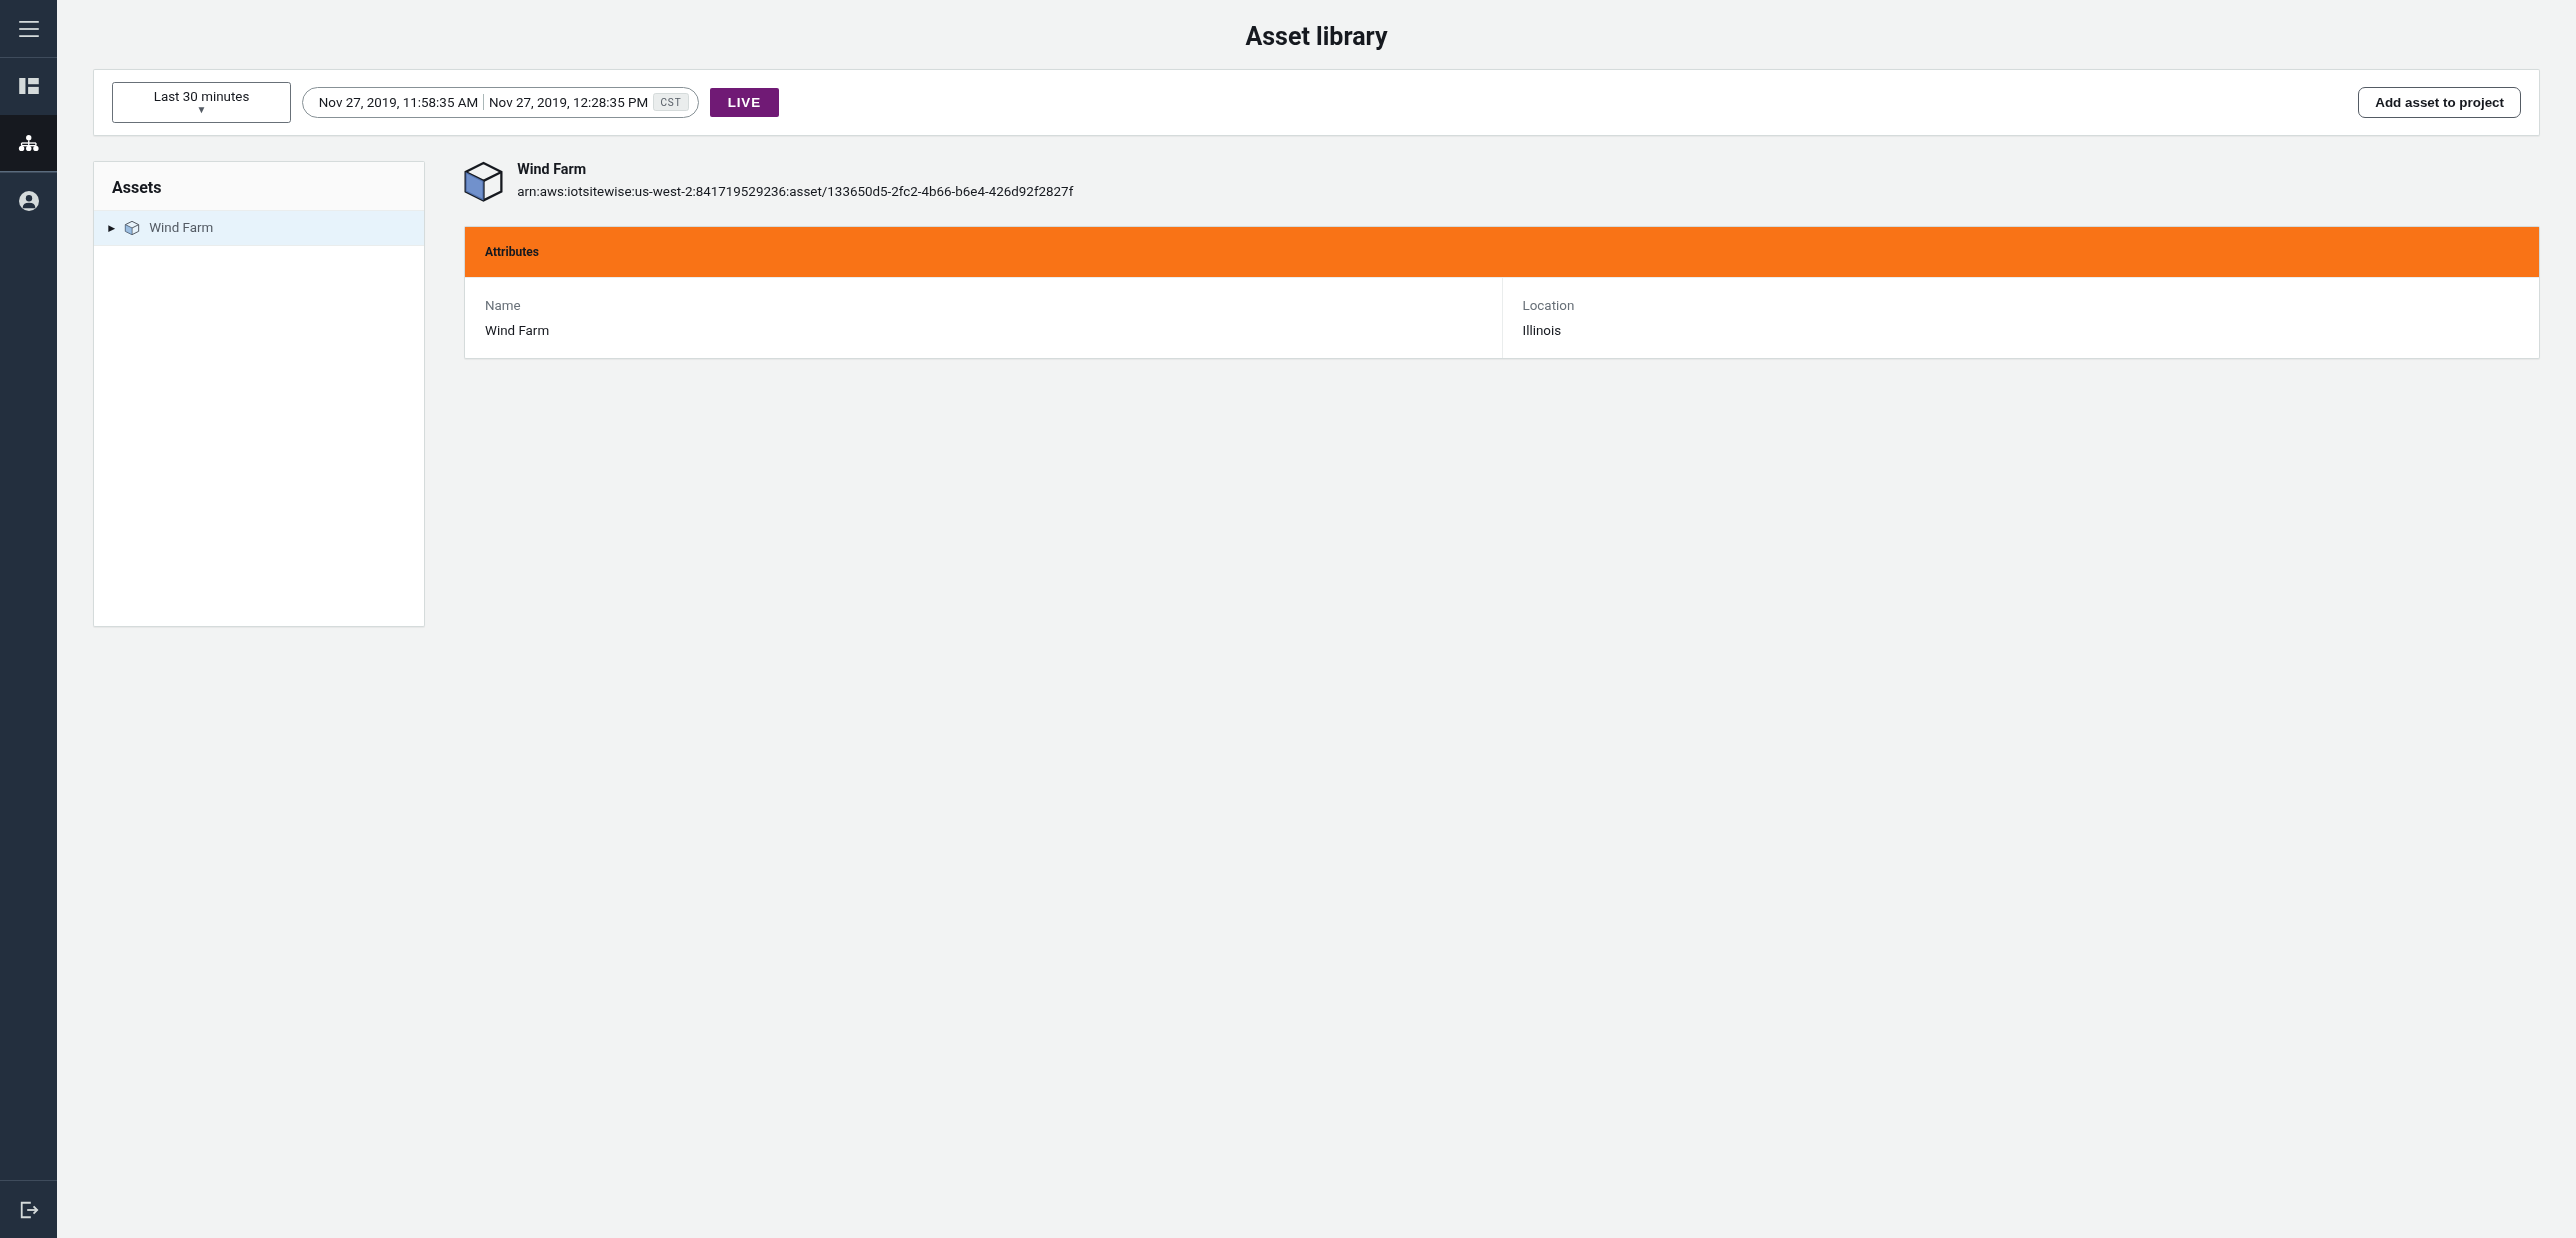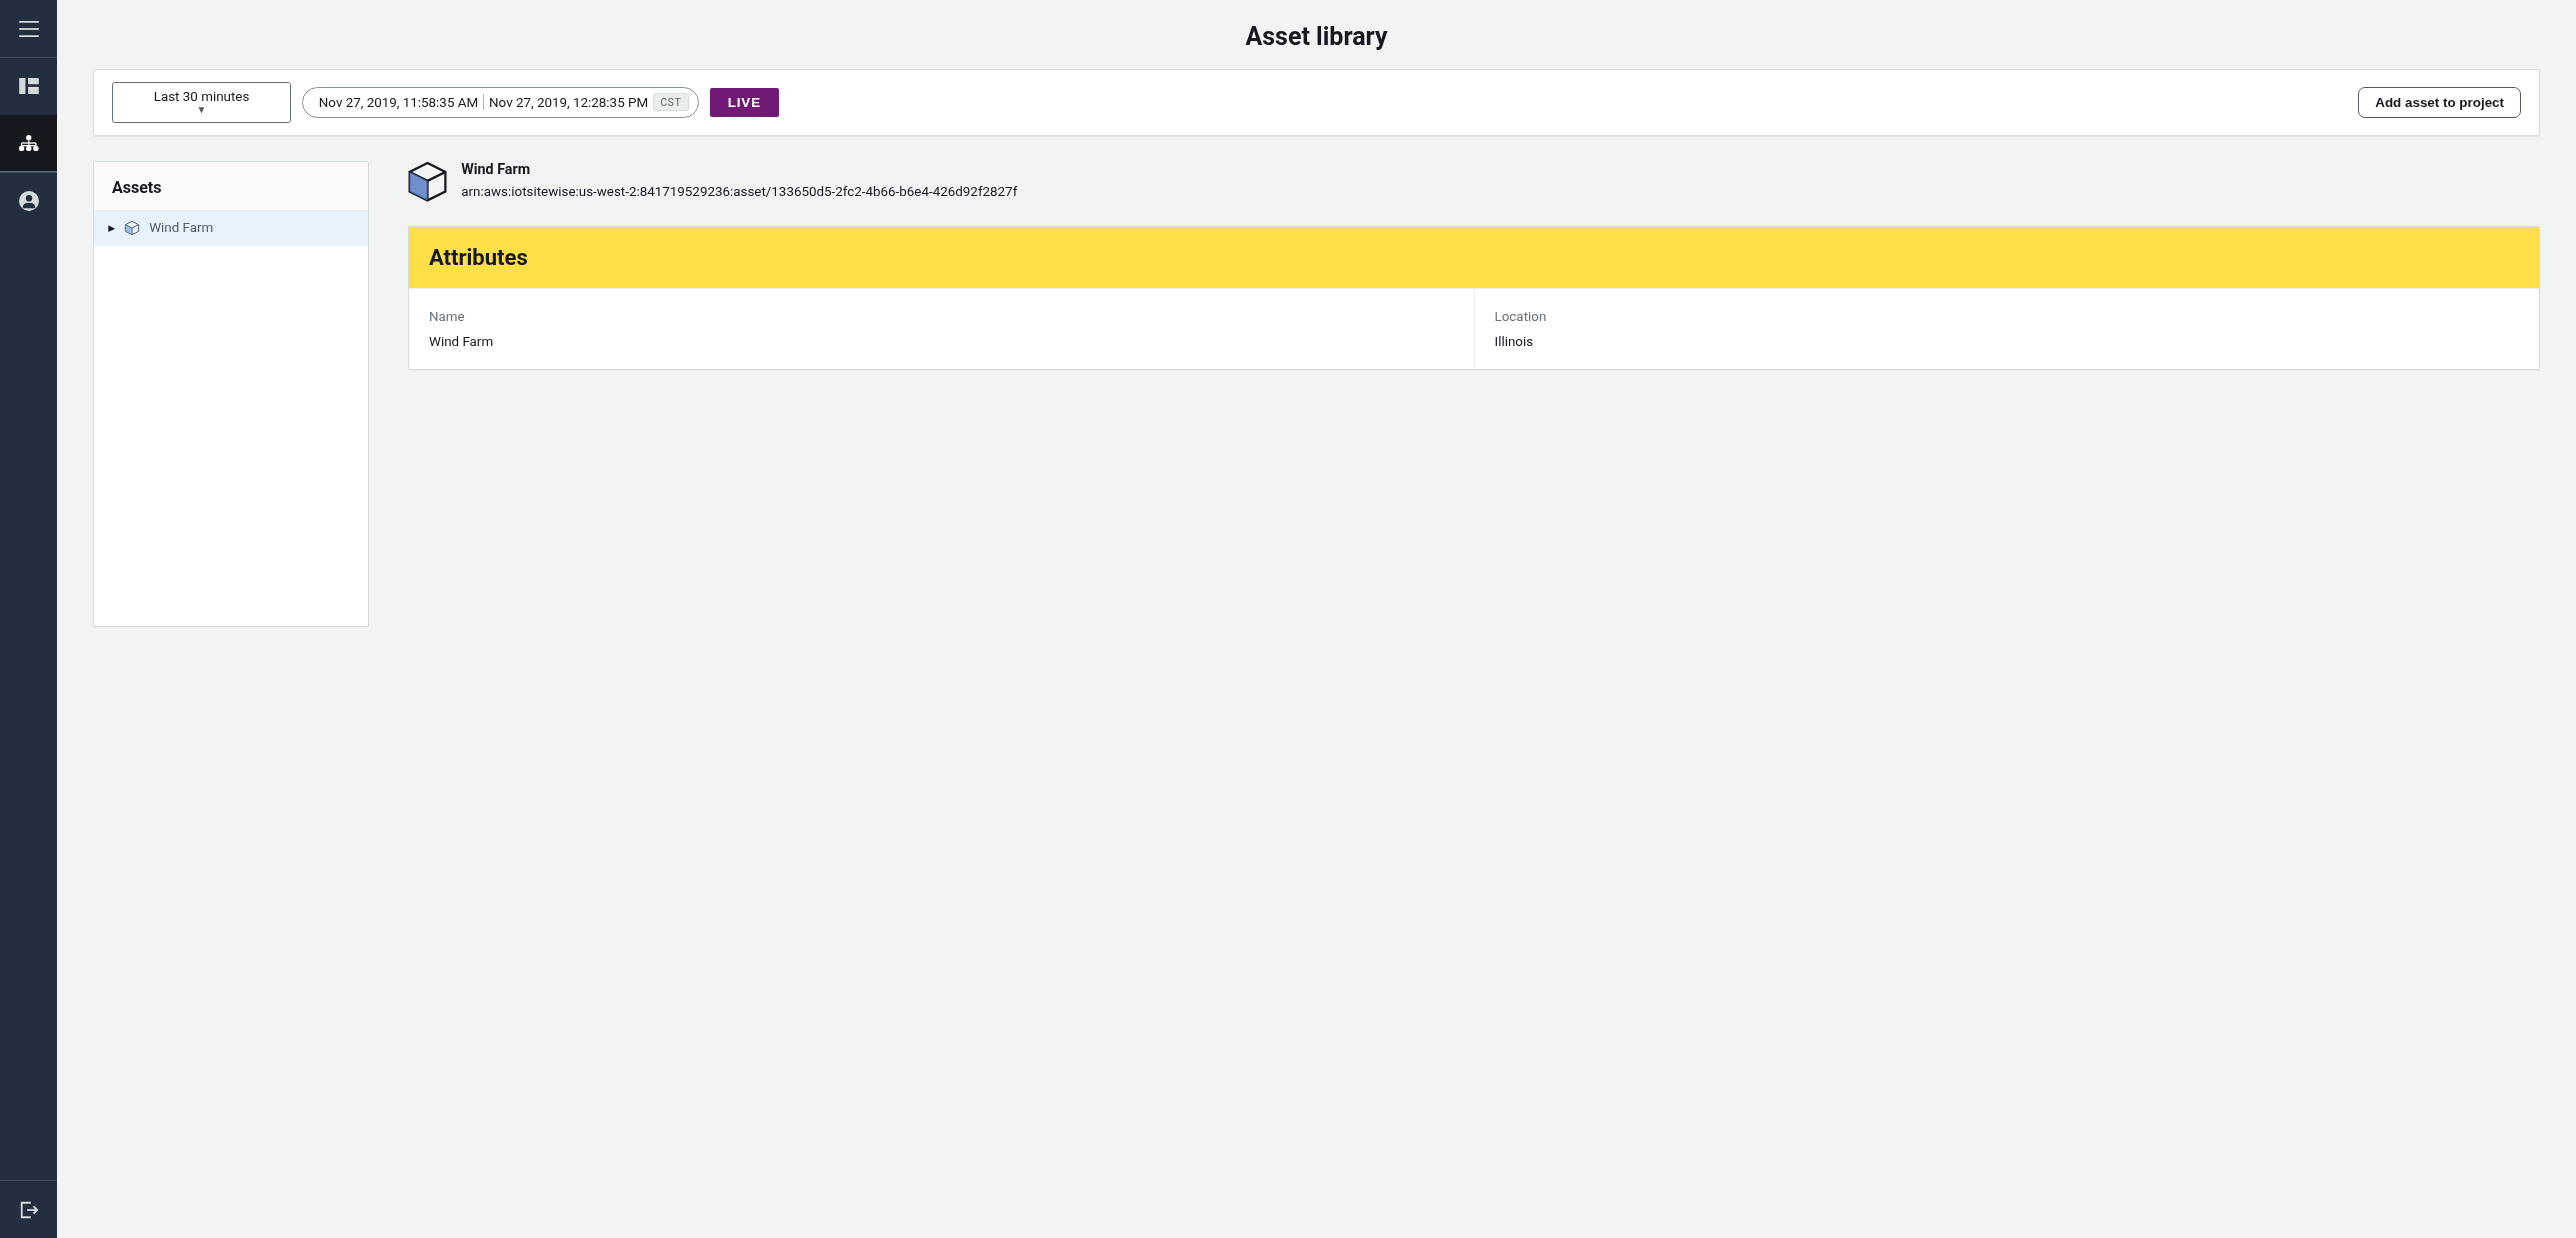--- a/index.html
+++ b/index.html
@@ -129,21 +129,21 @@
       font-weight: 700;
       cursor: pointer;
       color: #16191f;
     }
     .content-row {
       display: flex;
       gap: 39px;
       align-items: flex-start;
     }
     .assets-panel {
-      width: 276px;
+      width: 332px;
       background: #fff;
       border: 0.9px solid #d5dbdb;
       border-radius: 1.8px;
       min-height: 466px;
       box-shadow: 0 0.9px 0.9px rgba(0,0,0,0.05);
       flex-shrink: 0;
     }
     .assets-header {
       padding: 16px 18px 12.5px;
       font-size: 16px;
@@ -189,23 +189,23 @@
       word-break: break-all;
     }
     .attributes-panel {
       background: #fff;
       border: 0.9px solid #d5dbdb;
       border-radius: 1.8px;
       box-shadow: 0 0.9px 0.9px rgba(0,0,0,0.05);
     }
     .attributes-header {
       padding: 18px 20px;
-      font-size: 22px;
-      font-weight: 700;
-      background: #fde047;
+      font-size: 12px;
+      font-weight: 700;
+      background: #f97316;
       border-bottom: 0.9px solid #eaeded;
     }
     .attributes-body {
       display: flex;
       padding: 0;
     }
     .attr-col {
       flex: 1;
       padding: 20px;
     }

